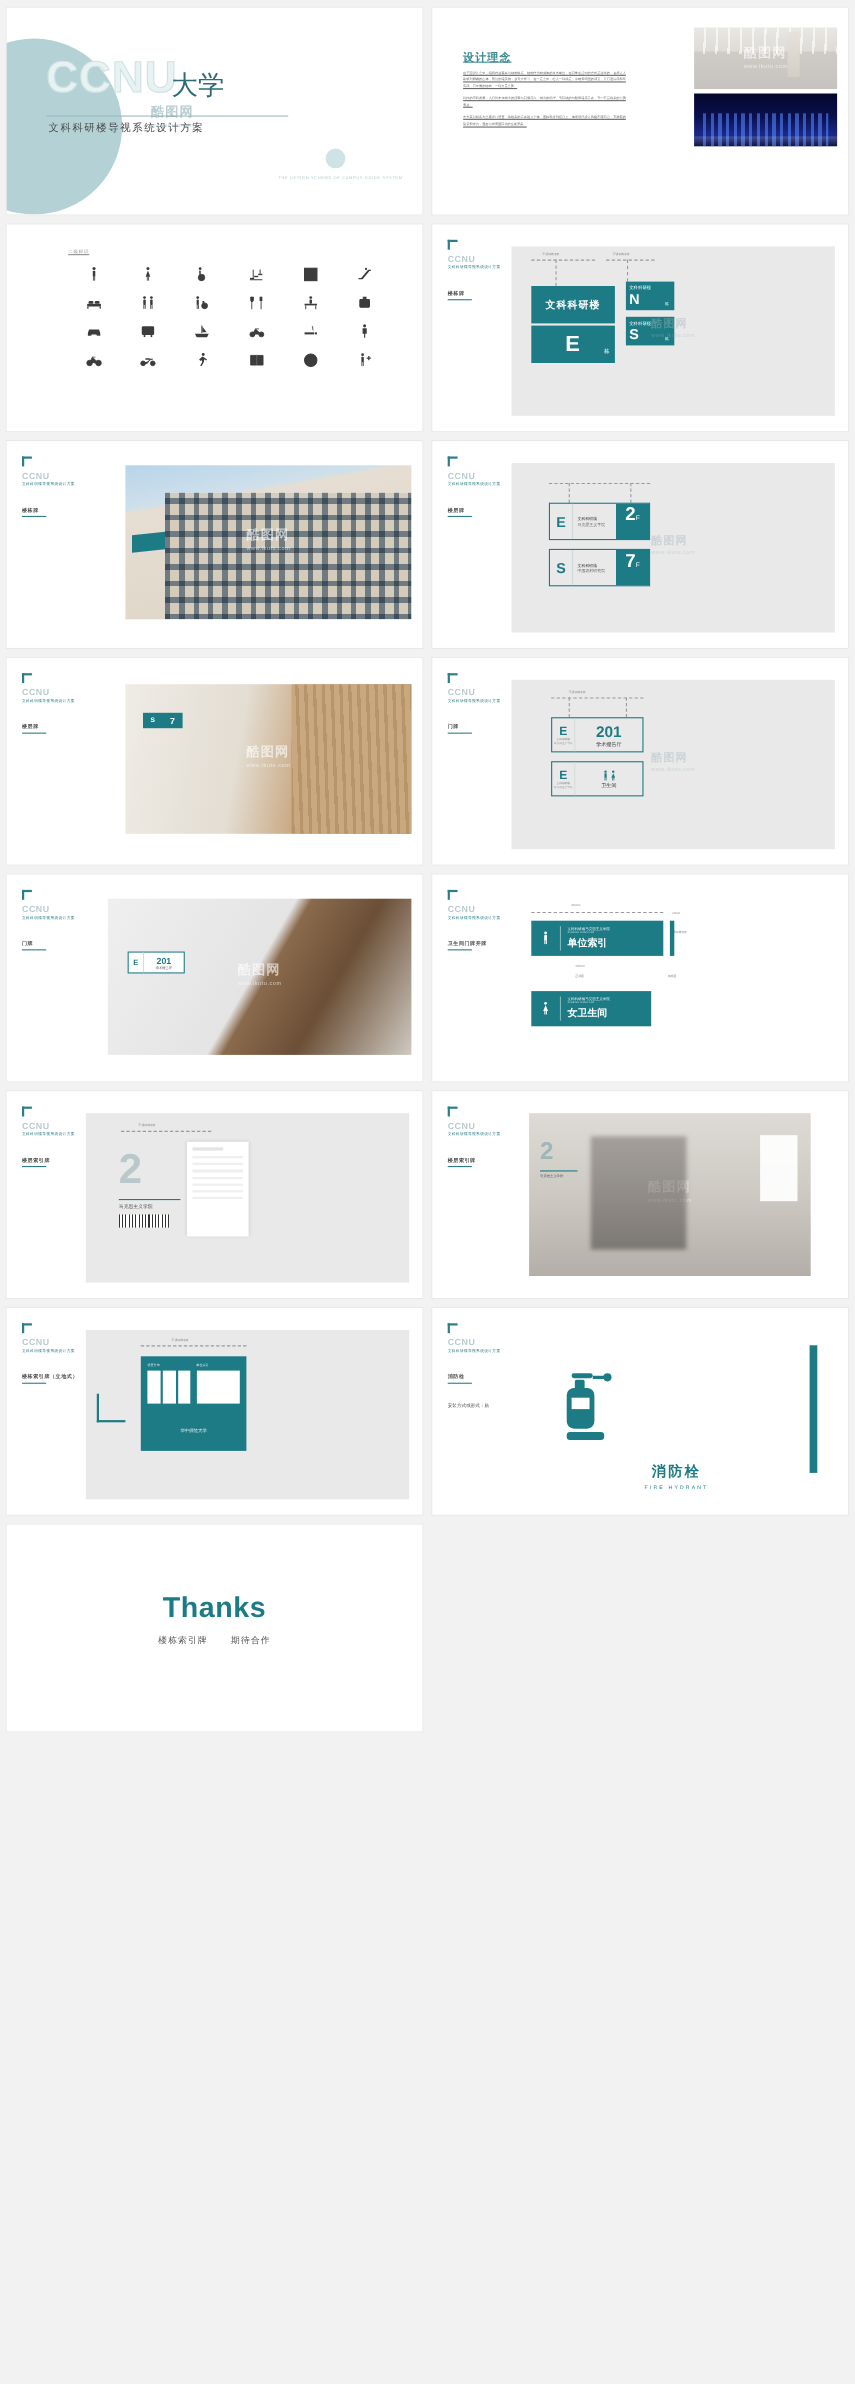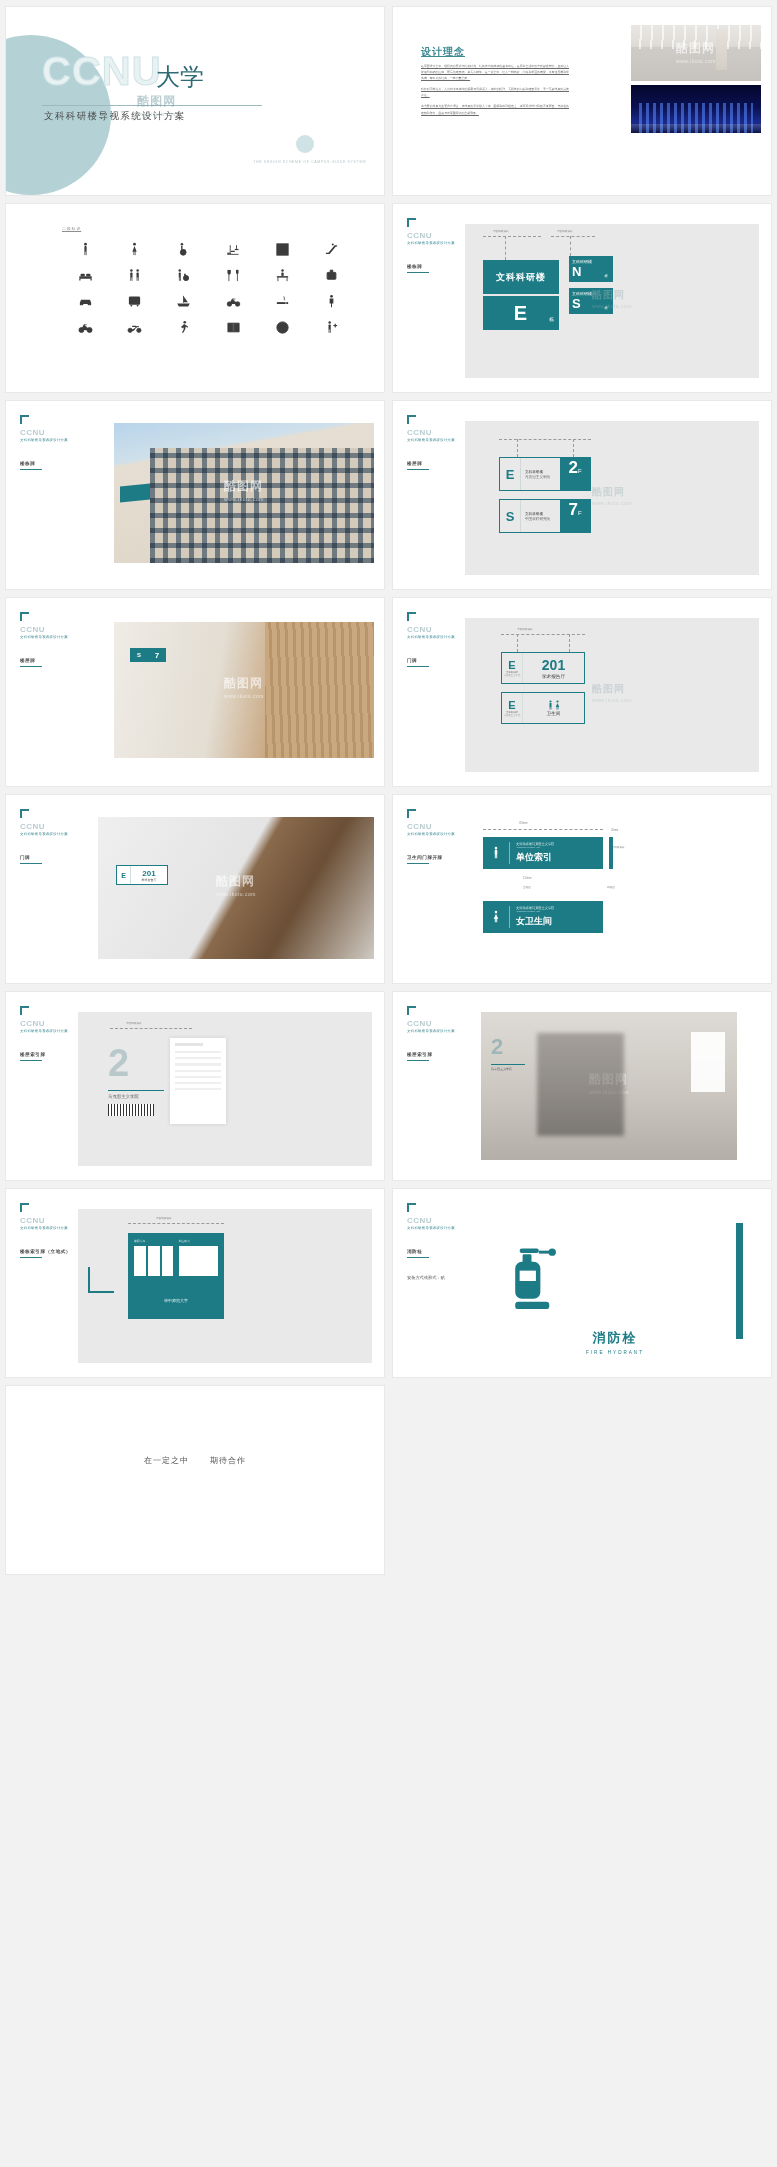--- a/index.html
+++ b/index.html
@@ -670,21 +670,21 @@
               </g>
             </svg>
         </div>
         <div style="flex:1;border-left:1px solid rgba(255,255,255,.45);padding-left:6px;">
           <div style="font-size:3.2px;opacity:.9;">文科科研楼马克思主义学院</div>
           <div style="font-size:2.4px;opacity:.7;">Academic Lecture Hall</div>
           <div style="font-size:9px;font-weight:bold;margin-top:2px;">单位索引</div>
         </div>
       </div>
 
-      <div class="sign teal" style="left:18px;top:86px;width:120px;height:32px;display:flex;align-items:center;">
+      <div class="sign teal" style="left:18px;top:86px;width:109px;height:32px;display:flex;align-items:center;">
         <div style="width:26px;display:flex;align-items:center;justify-content:center;">
           <svg viewBox="0 0 24 24" style="width:14px;height:14px;">
               <g fill="#fff">
                 <circle cx="12" cy="3.6" r="2.2"></circle>
                 <path d="M12 6.4 L8.2 15.4 h7.6z"></path>
                 <rect x="10" y="15" width="1.6" height="6"></rect>
                 <rect x="12.4" y="15" width="1.6" height="6"></rect>
               </g>
             </svg>
         </div>
@@ -783,20 +783,21 @@
         </g>
       </svg>
       <div class="teal" style="position:absolute;right:16px;top:14px;width:7px;height:116px;"></div>
       <div style="position:absolute;left:0;right:0;bottom:16px;text-align:center;font-size:13px;font-weight:bold;color:#1c7b85;letter-spacing:2px;">消防栓</div>
       <div style="position:absolute;left:0;right:0;bottom:8px;text-align:center;font-size:4.6px;color:#1c7b85;letter-spacing:2px;">FIRE HYDRANT</div>
     </div>
   </div>
 
   <div class="slide">
     <div class="thanks-wrap">
+      <div class="thanks-en">Thanks</div>
       <div class="thanks-cn">
-        <span>在一定之中</span>
+        <span>楼栋索引牌</span>
         <span>期待合作</span>
       </div>
     </div>
   </div>
 
 </div>
 
 </body></html>

